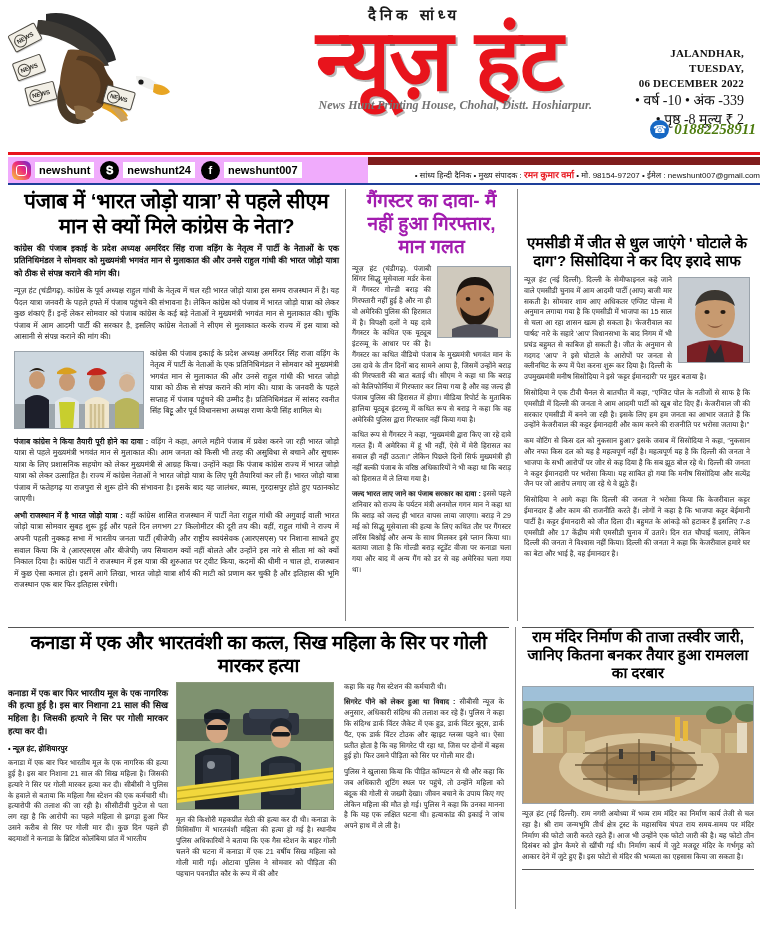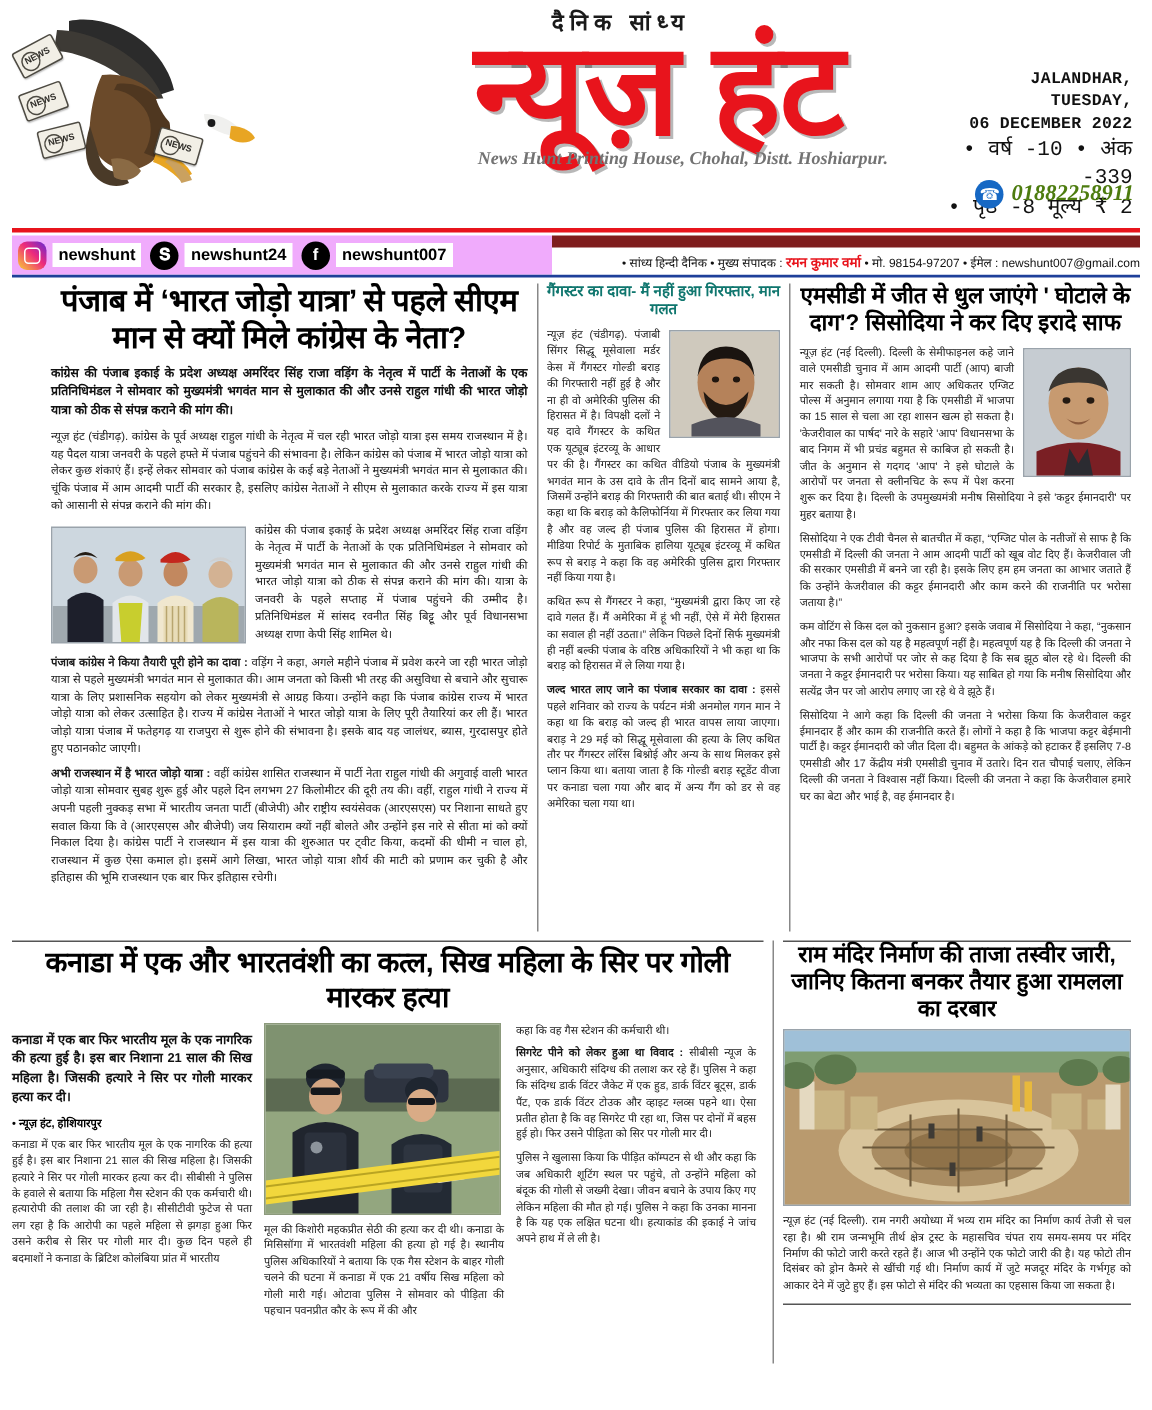--- a/index.html
+++ b/index.html
@@ -45,22 +45,22 @@
     line-height: .98; letter-spacing: -1px;
     text-shadow: 2px 2px 0 rgba(0,0,0,.28);
     padding-right: 70px;
   }
   .pub-line {
     font-family: "Liberation Serif", serif; font-style: italic; font-weight: bold;
     font-size: 12px; color: #737373; text-align: right;
     padding-right: 168px; margin-top: -4px;
   }
   .dateblock {
-    position: absolute; right: 5px; top: 46px; width: 126px; text-align: right;
-    font-family: Liberation Mono, monospace; color: #111;
+    position: absolute; right: 16px; top: 46px; width: 126px; text-align: right;
+    font-family: Liberation Serif, serif; color: #111;
   }
   .dateblock .dl1, .dateblock .dl2 { font-size: 11px; font-weight: bold; letter-spacing:.2px; line-height: 1.35; }
   .dateblock .dl3, .dateblock .dl4 { font-size: 14px; line-height: 1.4; }
   .phone-wrap {
     position: absolute; right: 4px; top: 120px; display: flex; align-items: center; gap: 5px;
   }
   .phone-ic {
     width: 19px; height: 19px; border-radius: 50%; background: #1668c4;
     display: inline-flex; align-items: center; justify-content: center; color: #fff; font-size: 11px;
   }
@@ -83,35 +83,35 @@
   .social-right b { color:#e8141c; font-size: 9px; }
   .sr-inner { white-space: nowrap; }
 
   .rule-red { height: 3px; background: #e8141c; }
   .rule-blue { height: 2px; background: #1e3f99; }
   .rule-thin { height: 1px; background: #555; }
 
   
   .top-zone { display: flex; gap: 0; margin-top: 4px; height: 432px; }
   .col { padding: 0 6px; }
-  .col-a { width: 338px; border-right: 1px solid #888; margin-left: 20px; }
+  .col-a { width: 338px; border-right: 1px solid #888; }
   .col-b { width: 172px; border-right: 1px solid #888; }
   .col-c { width: 238px; }
 
   .hl-1 {
     font-family: "Liberation Sans", sans-serif; font-weight: bold; color: #000;
     font-size: 20.5px; line-height: 1.2; text-align: center; letter-spacing: -.2px;
   }
   .hl-2 {
-    font-family: "Liberation Sans", sans-serif; font-weight: bold; color: #0f766e;
-    font-size: 10px; line-height: 1.22; text-align: center;
+    font-family: "Liberation Sans", sans-serif; font-weight: bold; color: #a21caf;
+    font-size: 19px; line-height: 1.22; text-align: center;
   }
   .hl-3 {
     font-family: "Liberation Sans", sans-serif; font-weight: bold; color: #000;
-    font-size: 15px; line-height: 1.2; text-align: center;
+    font-size: 15px; line-height: 1.2; text-align: center; margin-top: 45px;
   }
   .standfirst {
     font-family: "Liberation Sans", sans-serif; font-size: 8.2px; line-height: 1.5;
     color: #111; text-align: justify; margin-top: 5px; font-weight: 600;
   }
   .body-txt {
     font-family: "Liberation Sans", sans-serif; font-size: 7.6px; line-height: 1.52;
     color: #1a1a1a; text-align: justify; margin-top: 5px;
   }
   .body-txt.small { font-size: 7.2px; line-height: 1.5; }

